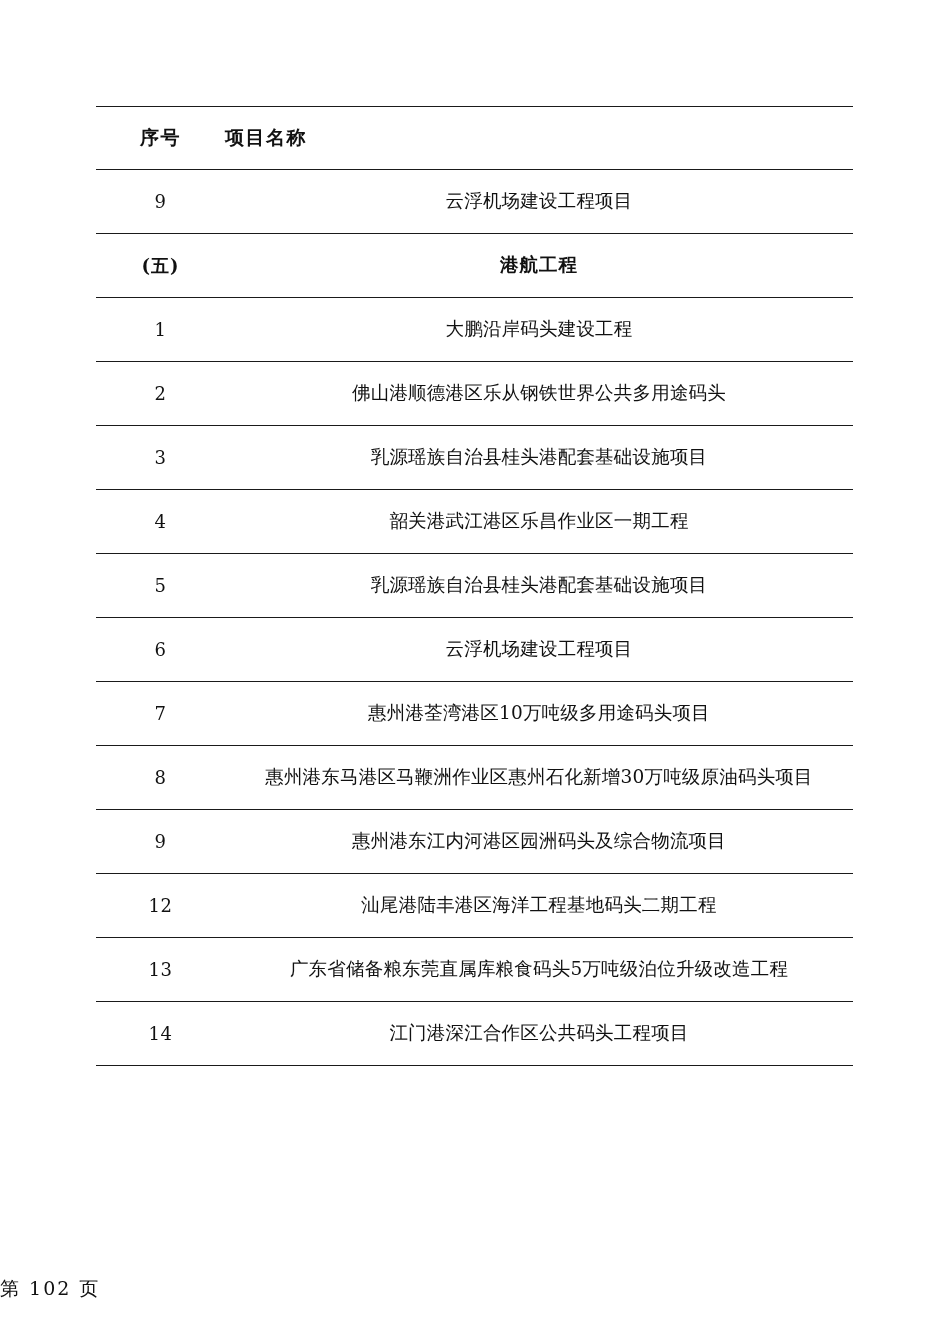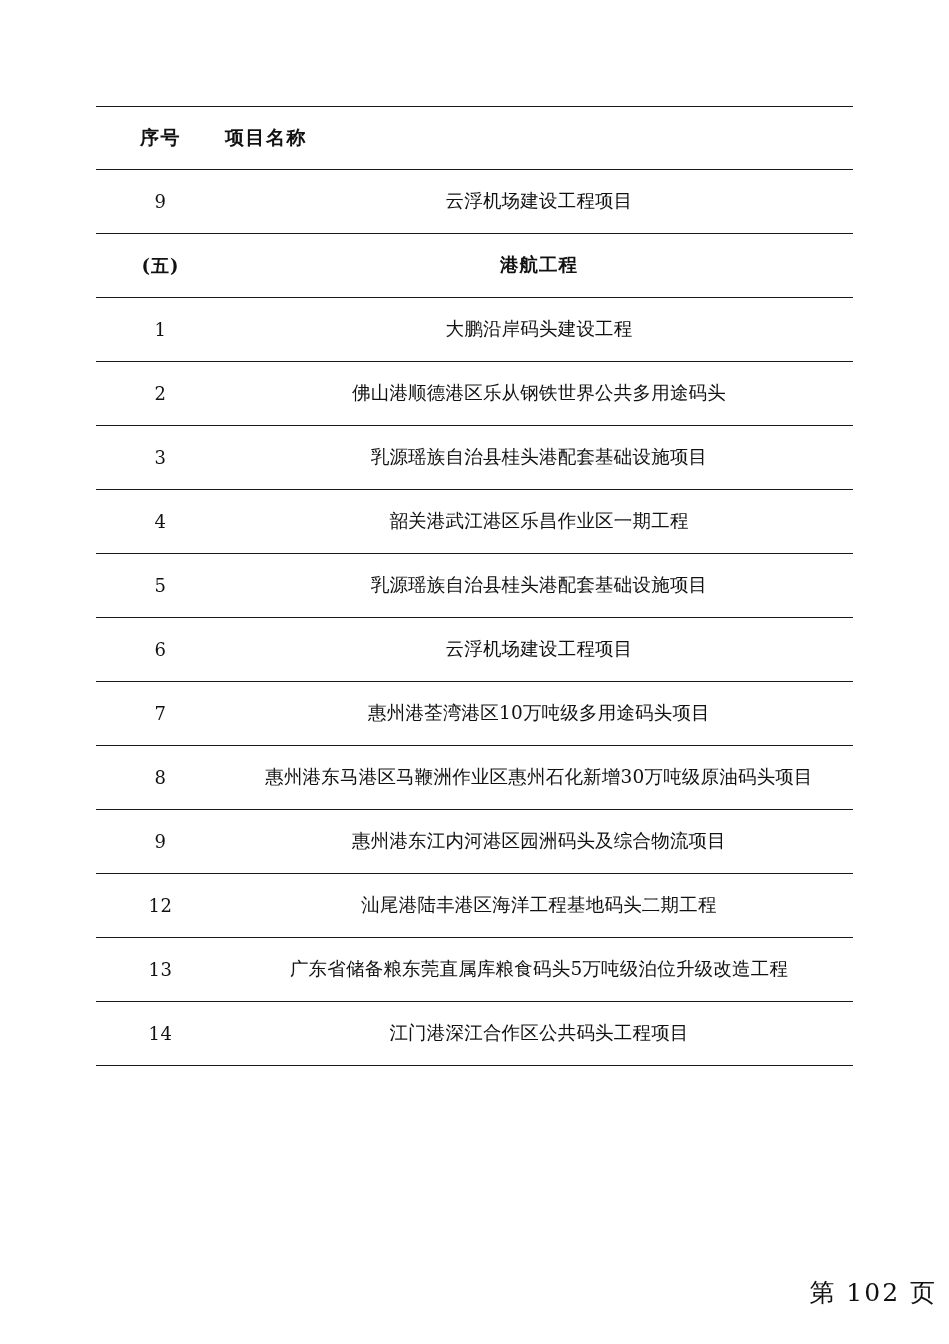--- a/index.html
+++ b/index.html
@@ -92,24 +92,24 @@
   }
   .name-cell .name-text {
     display: inline-block;
     line-height: 1.35;
     white-space: nowrap;
   }
 
   .page-footer {
     position: absolute;
     left: 0;
-    right: 12px;
+    right: 4px;
     top: 1276px;
-    text-align: right;
-    font-size: 25px;
+    text-align: left;
+    font-size: 19px;
     letter-spacing: 2px;
     color: #111111;
   }
 </style>
 </head>
 <body>
 
 <div class="page">
 
   <div class="table-wrap">

